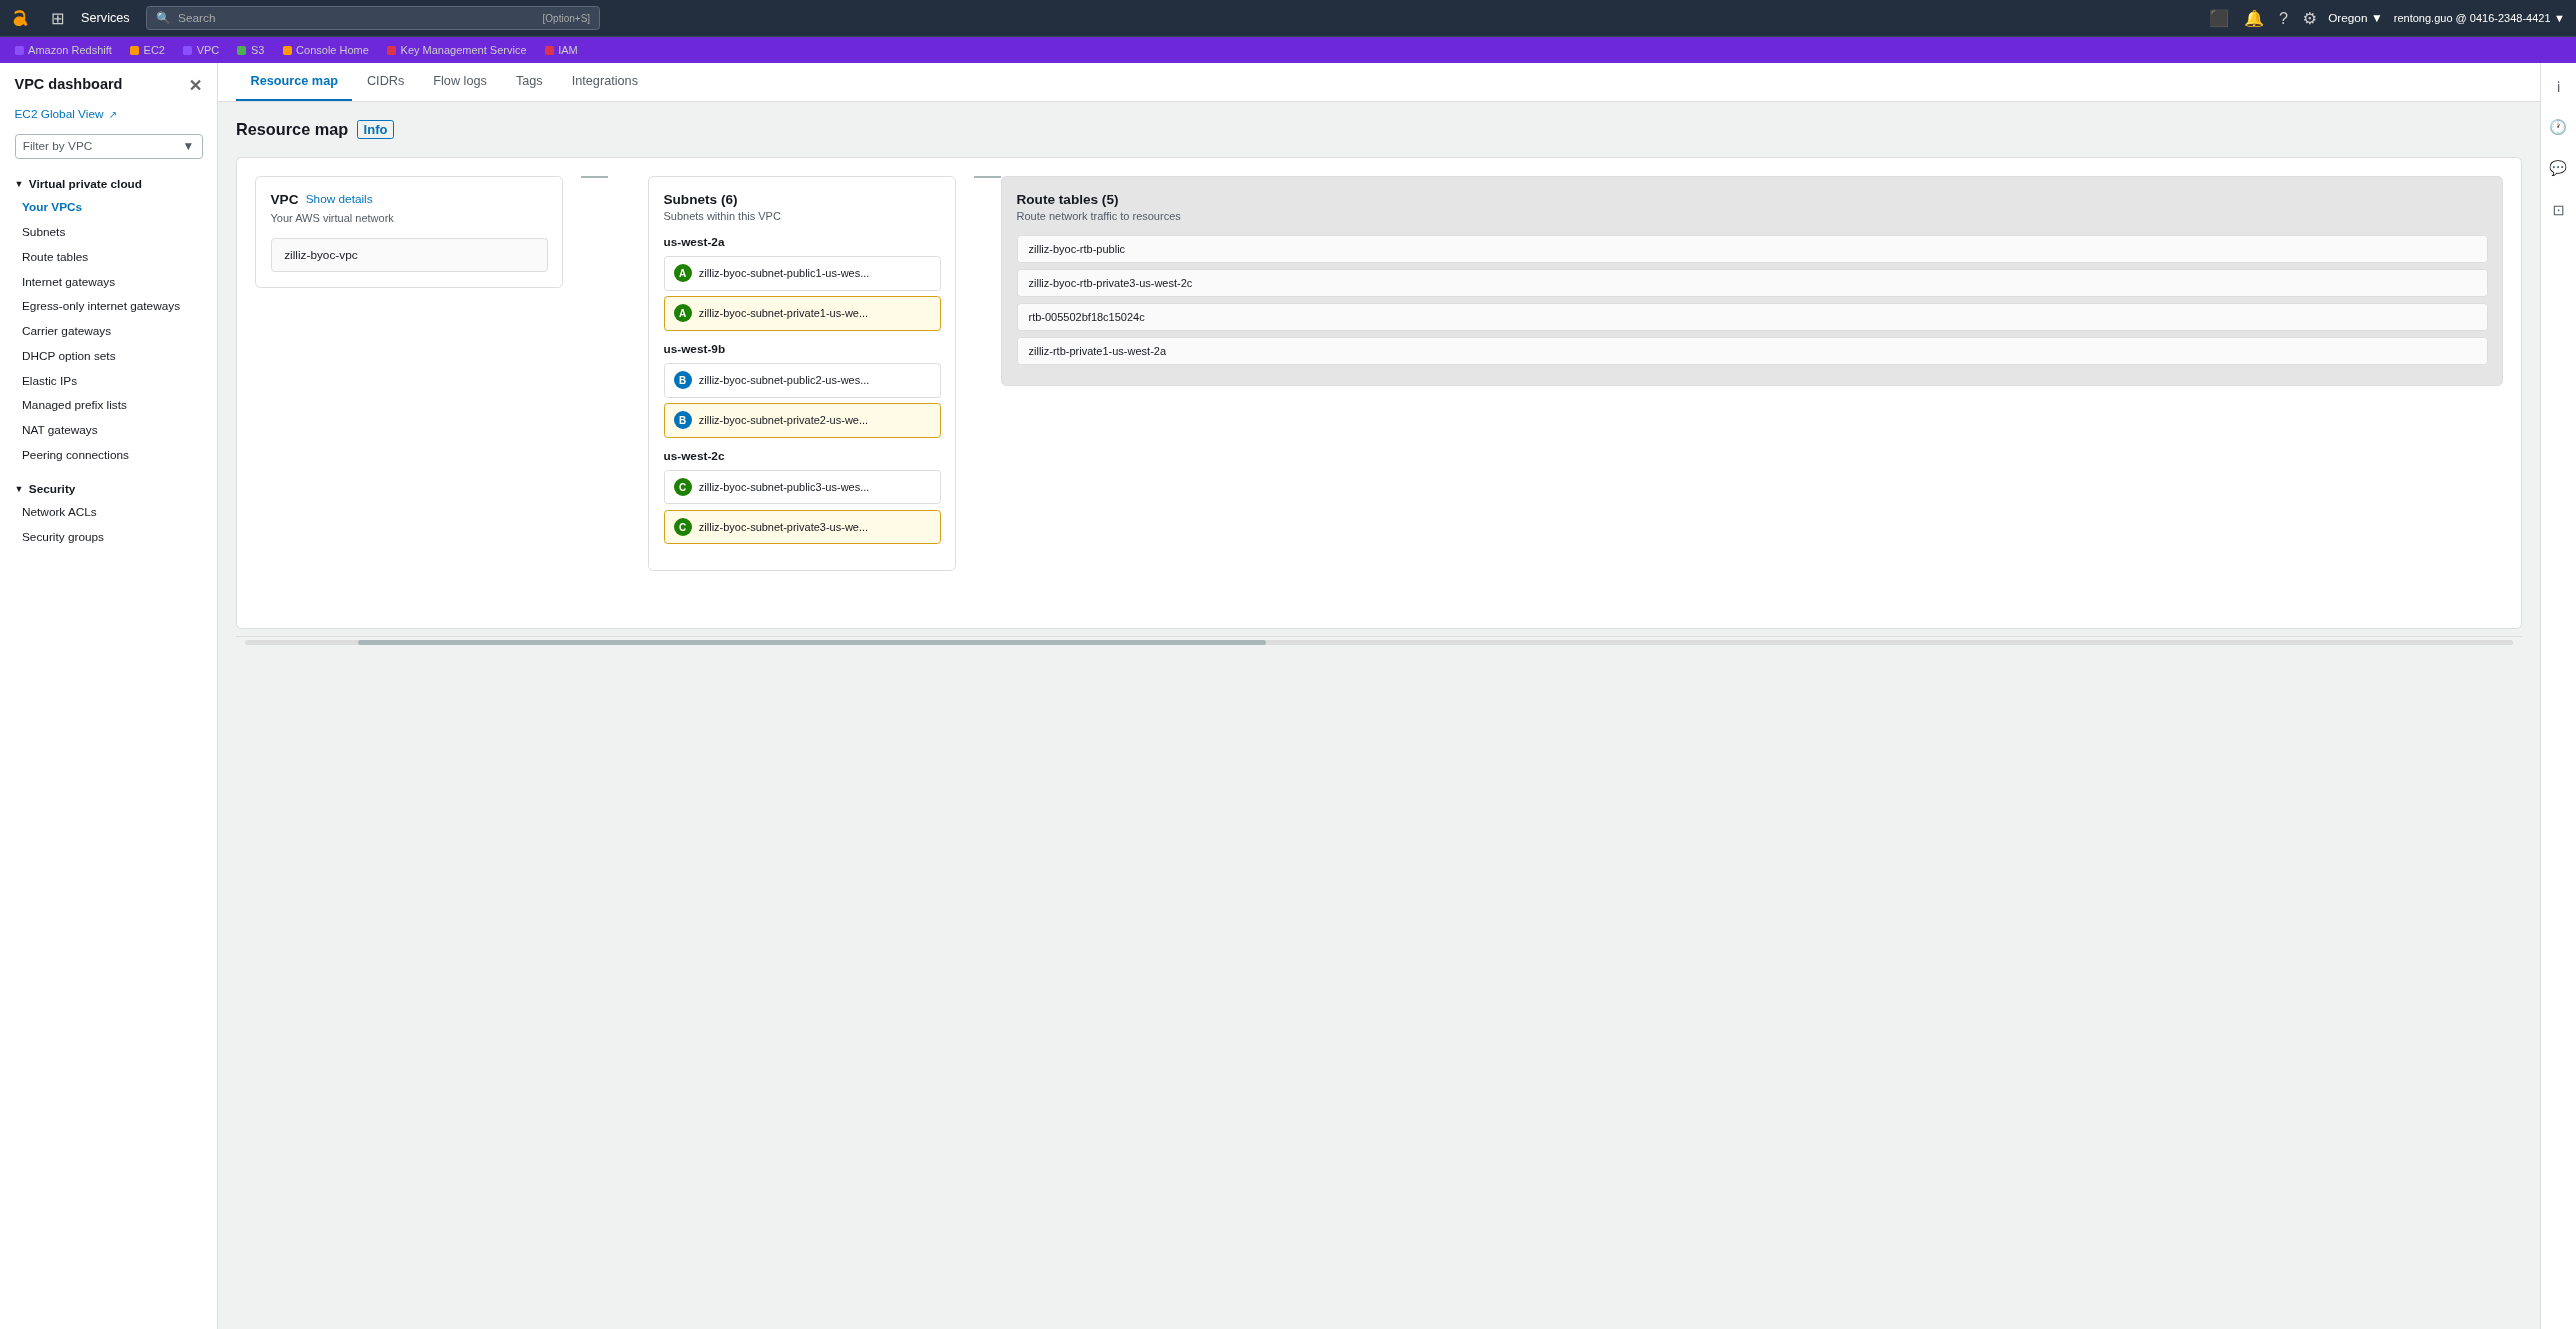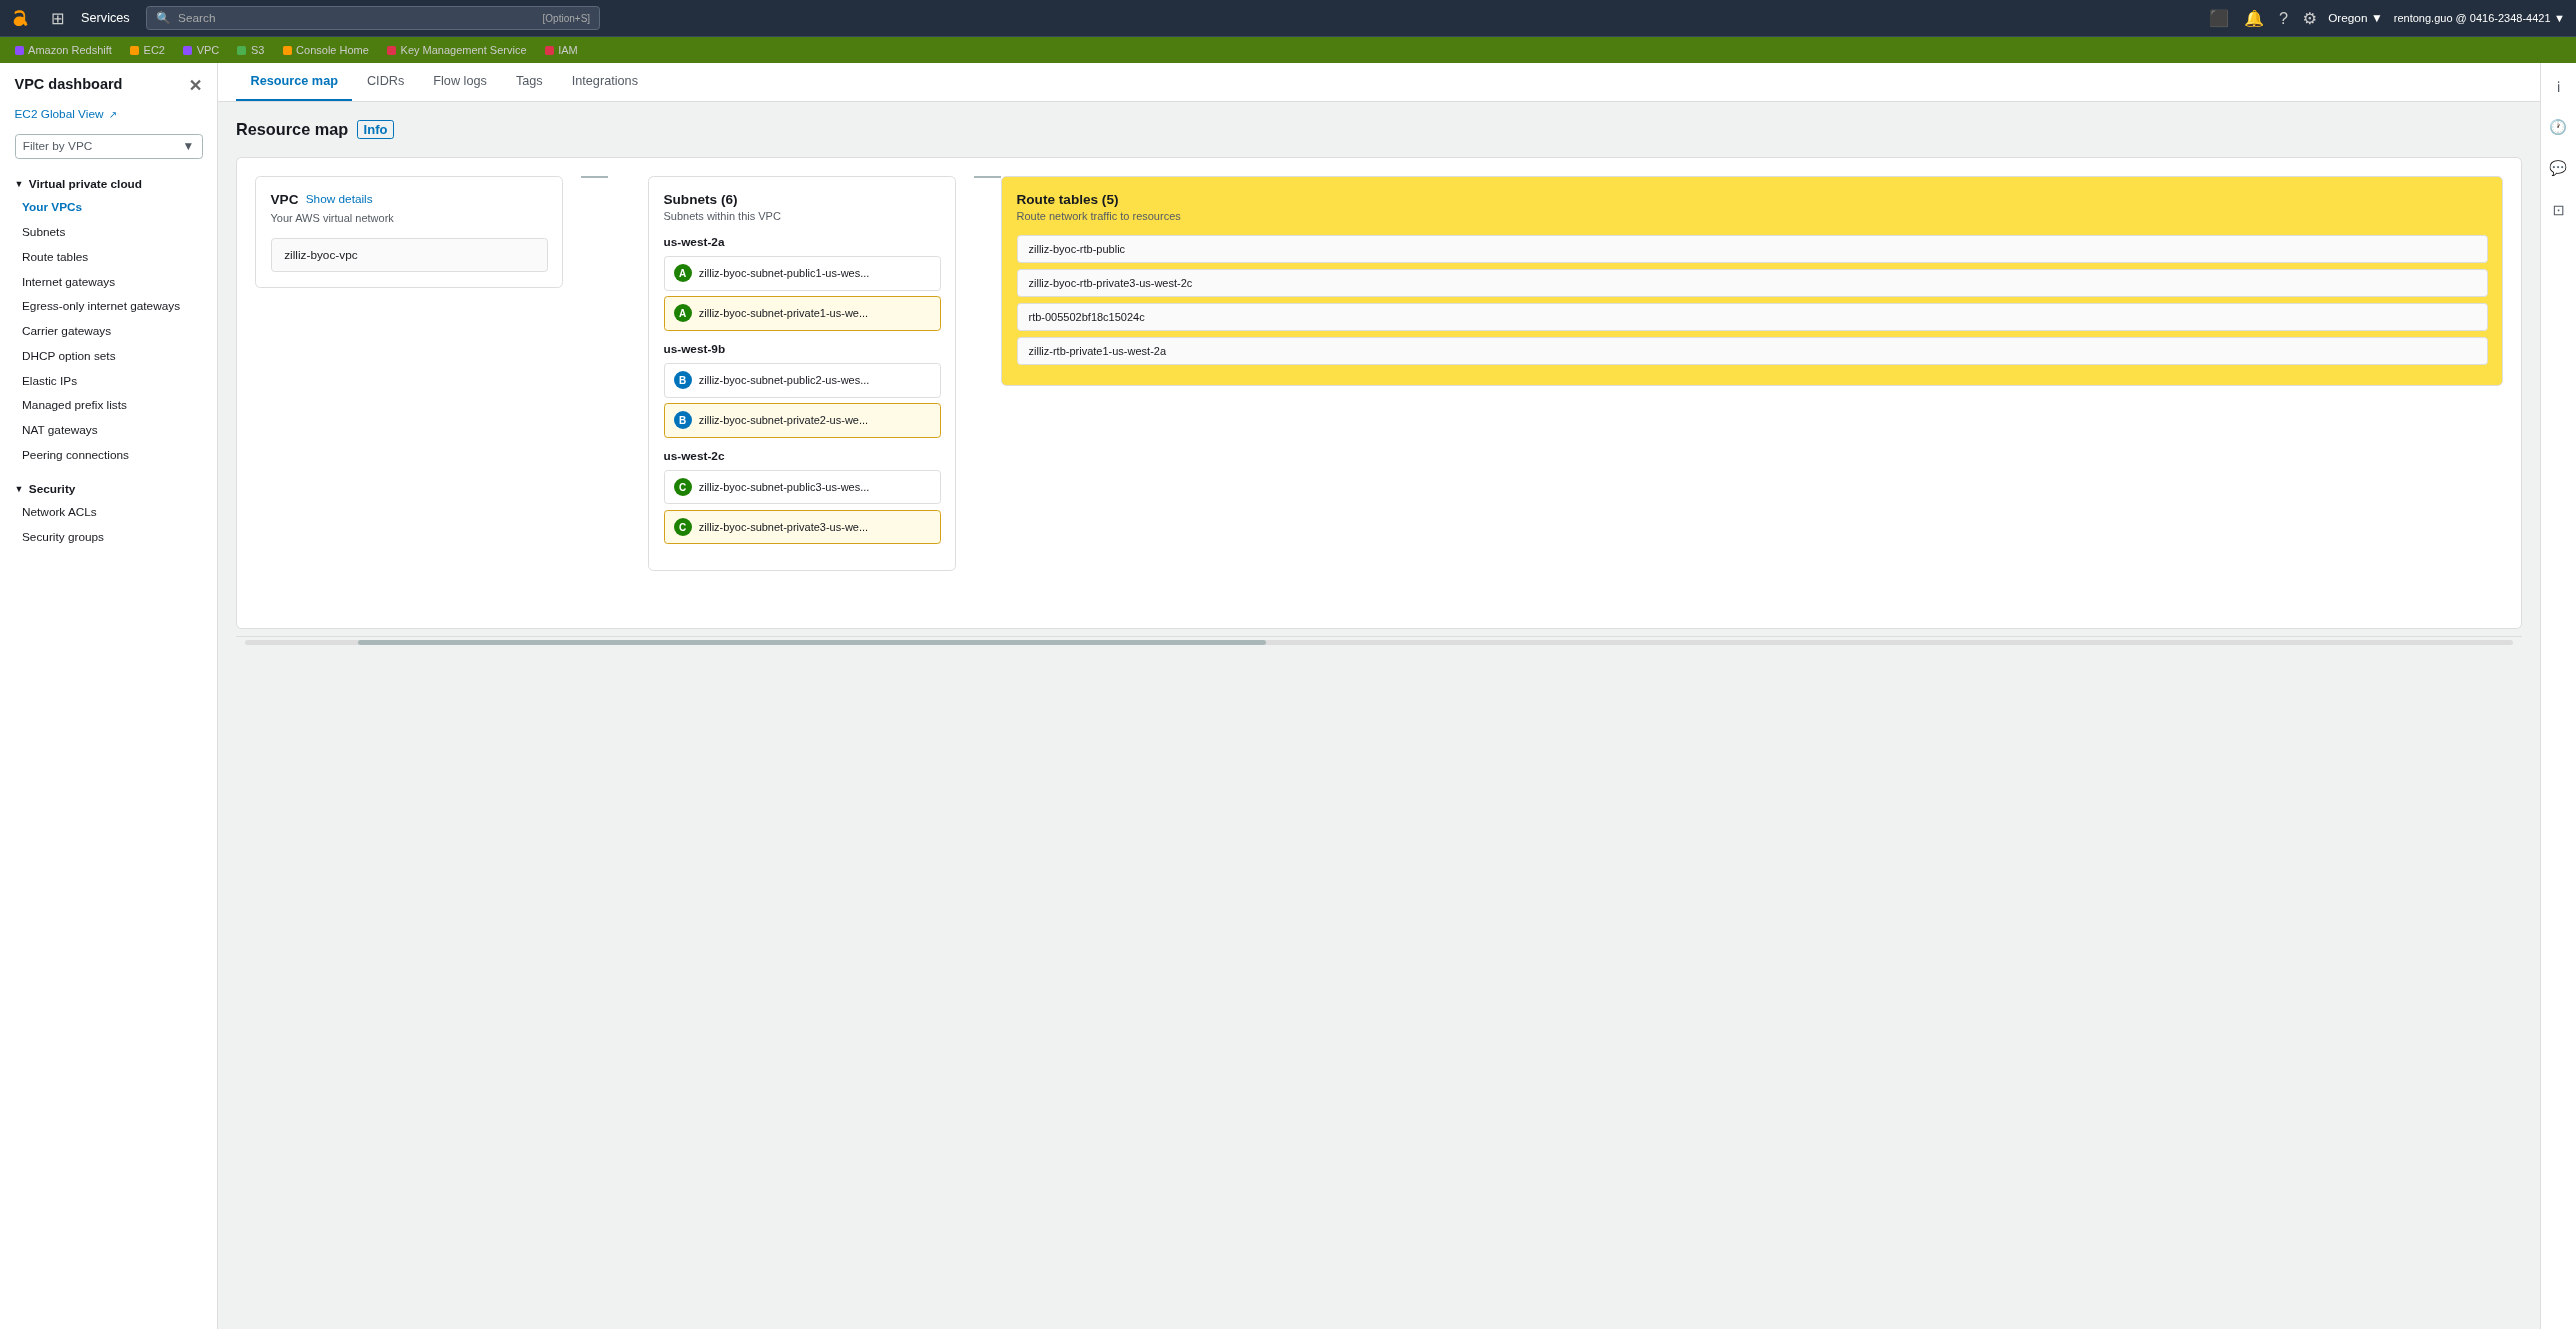--- a/index.html
+++ b/index.html
@@ -71,21 +71,21 @@
       color: #fff;
       font-size: 11px;
       cursor: pointer;
       white-space: nowrap;
     }
 
     
     .bookmark-bar {
       display: flex;
       align-items: center;
-      background: #4d7c0f;
+      background: #6d28d9;
       padding: 0 7.3px;
       height: 27px;
       gap: 3.6px;
       border-top: 0.9px solid #37475a;
     }
     .bookmark-item {
       display: flex;
       align-items: center;
       gap: 4.5px;
       color: #ccc;
@@ -327,21 +327,21 @@
     .subnet-name {
       flex: 1;
       overflow: hidden;
       text-overflow: ellipsis;
       white-space: nowrap;
     }
     .az-section { margin-bottom: 11px; }
 
     
     .route-tables-card {
-      background: #fde047;
+      background: #e5e5e5;
       border: 0.9px solid #ddd;
       border-radius: 5.4px;
       padding: 14.5px;
       flex: 1;
       min-width: 272px;
     }
     .route-item {
       padding: 7.3px 11px;
       border: 0.9px solid #ddd;
       border-radius: 3.6px;

